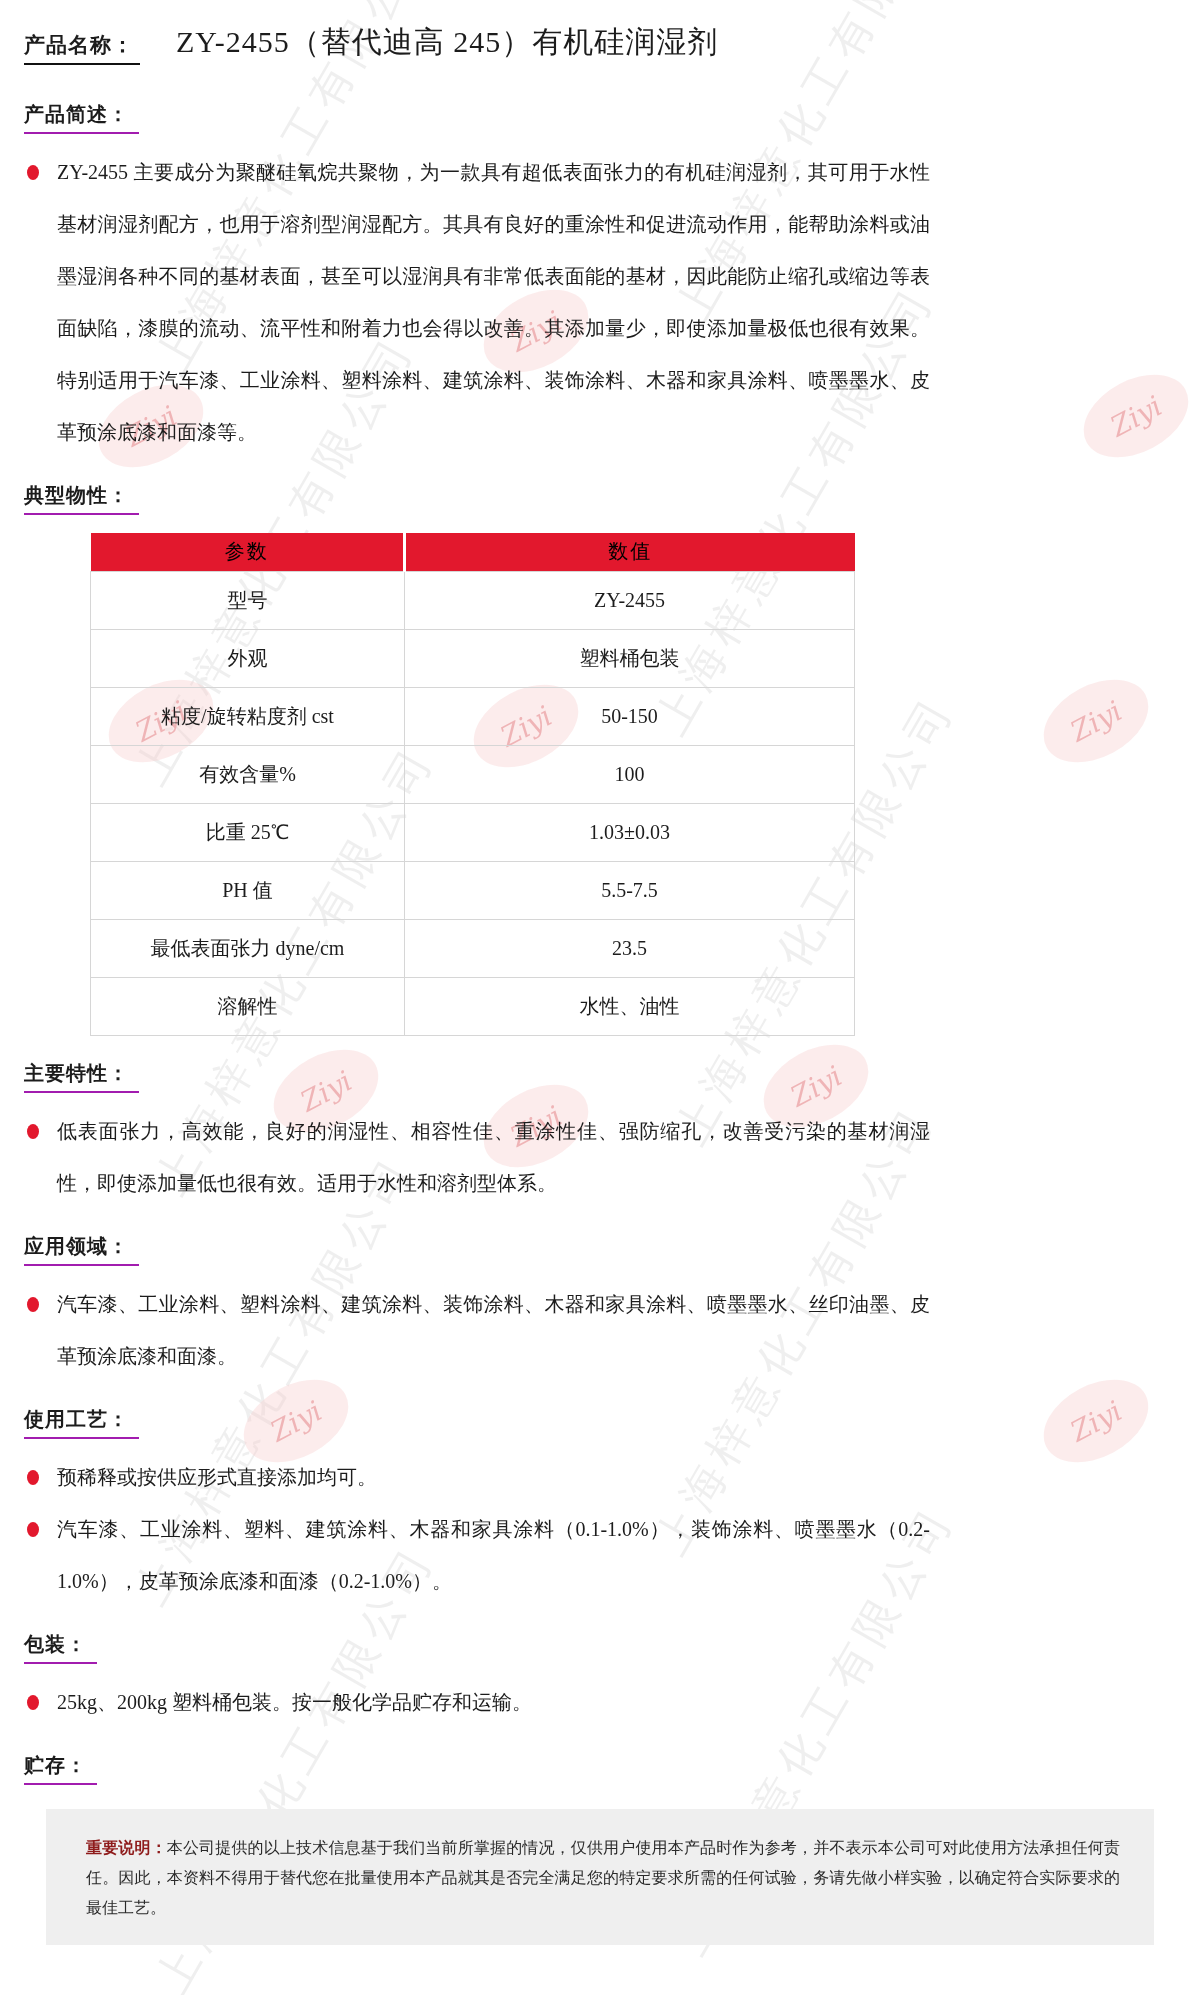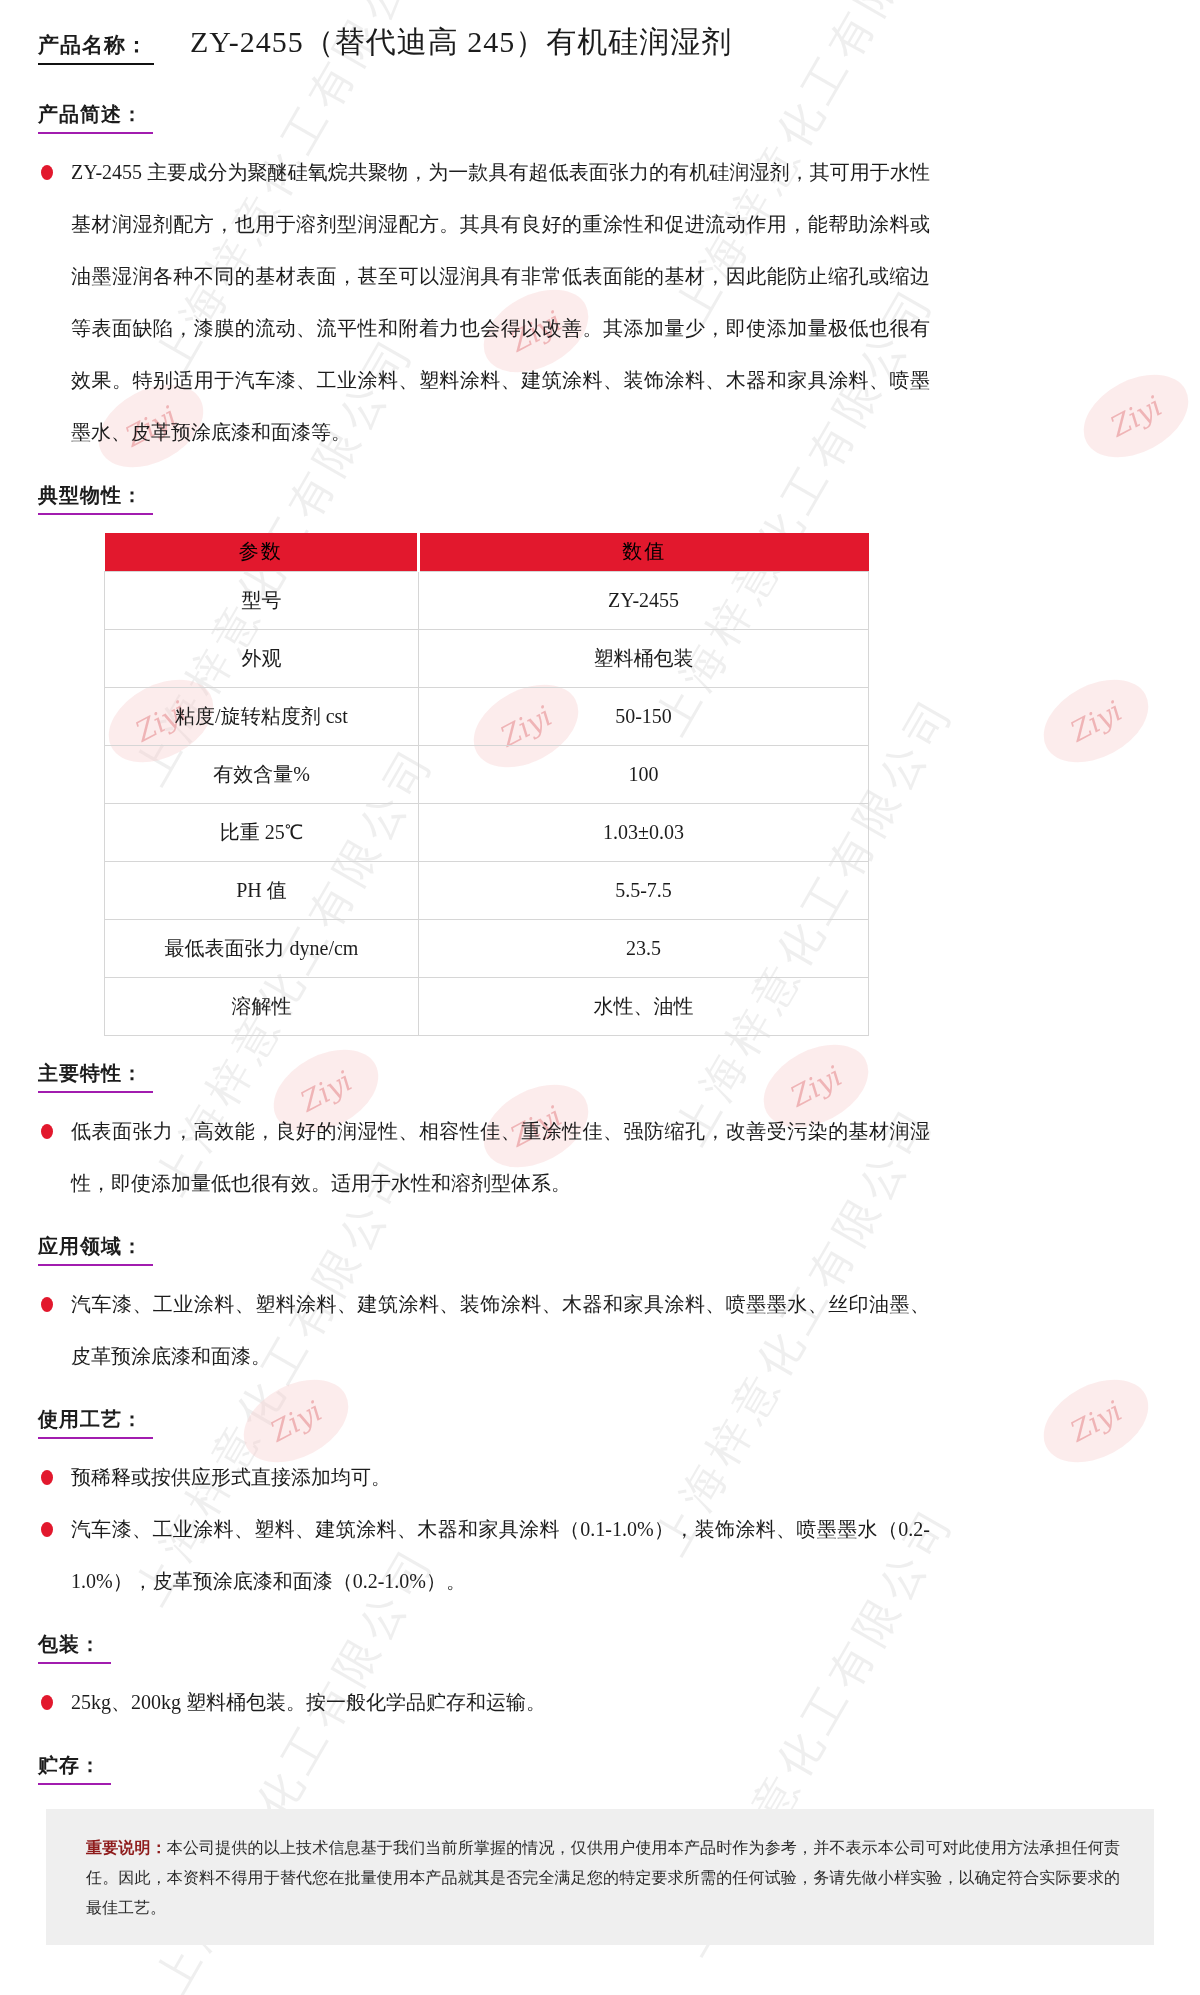--- a/index.html
+++ b/index.html
@@ -36,21 +36,21 @@
     border-radius:50%;
     background:rgba(247,207,207,0.40);
     transform:rotate(-28deg);
     display:flex;align-items:center;justify-content:center;
     font-style:italic;
     font-size:28px;
     color:rgba(233,156,160,0.70);
     font-family:"DejaVu Serif",serif;
   }
   
-  .content{position:relative;z-index:2;padding:22px 0 0 38px;width:930px;}
+  .content{position:relative;z-index:2;padding:22px 0 0 24px;width:930px;}
   .doc-header{margin-bottom:36px;display:flex;align-items:baseline;}
   .title-label{
     font-size:21px;font-weight:bold;
     border-bottom:2px solid #111;
     padding:0 6px 4px 0;
     letter-spacing:1px;
     flex:none;
   }
   .doc-title{
     font-size:30px;font-weight:400;

